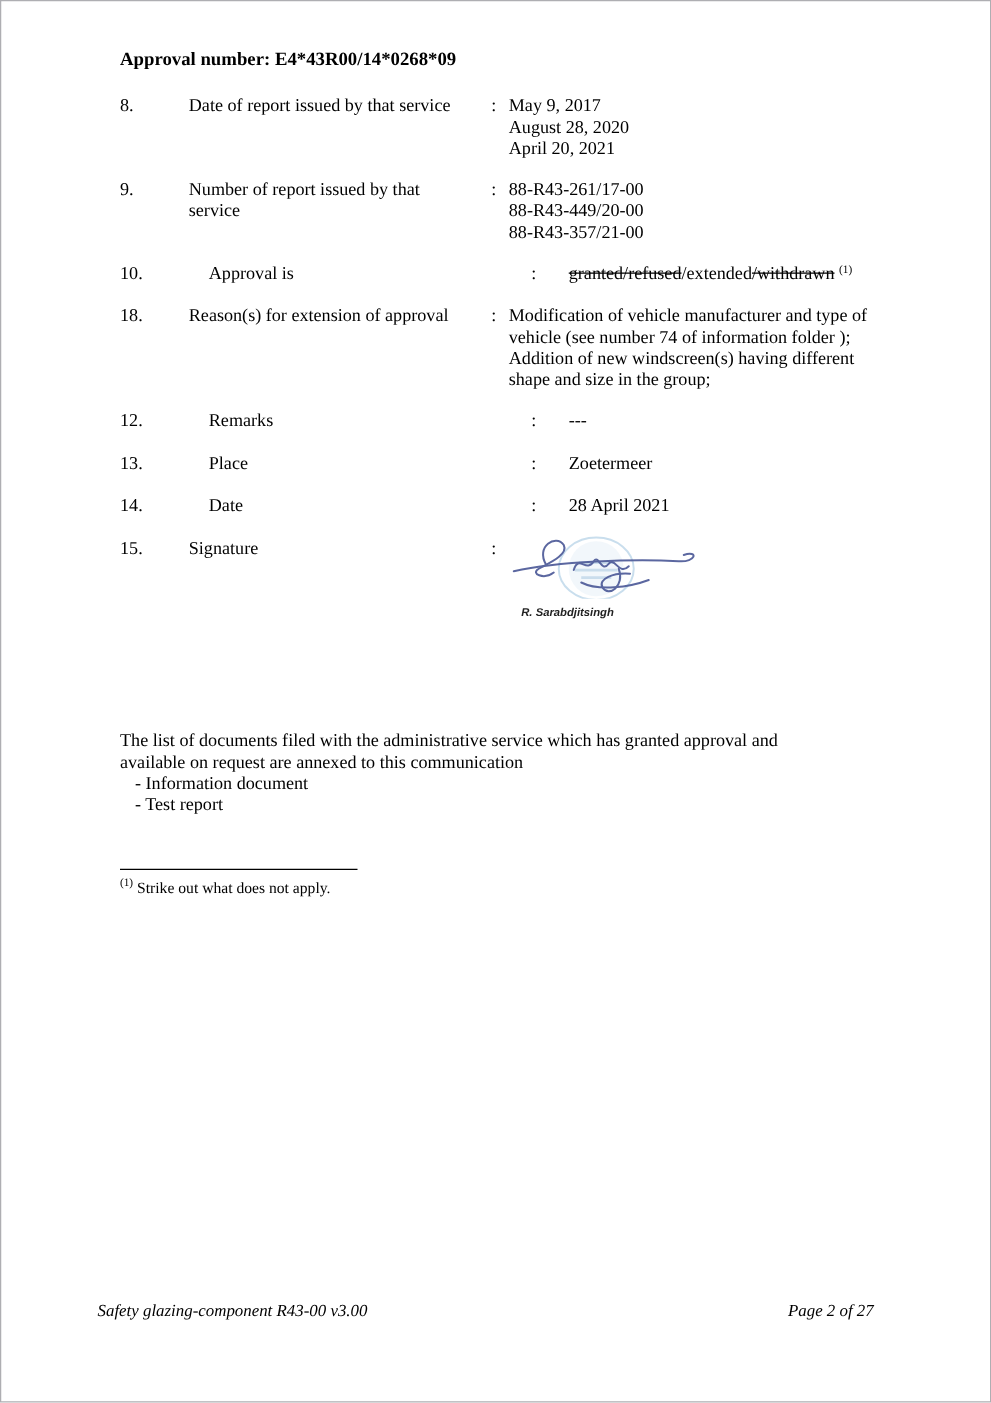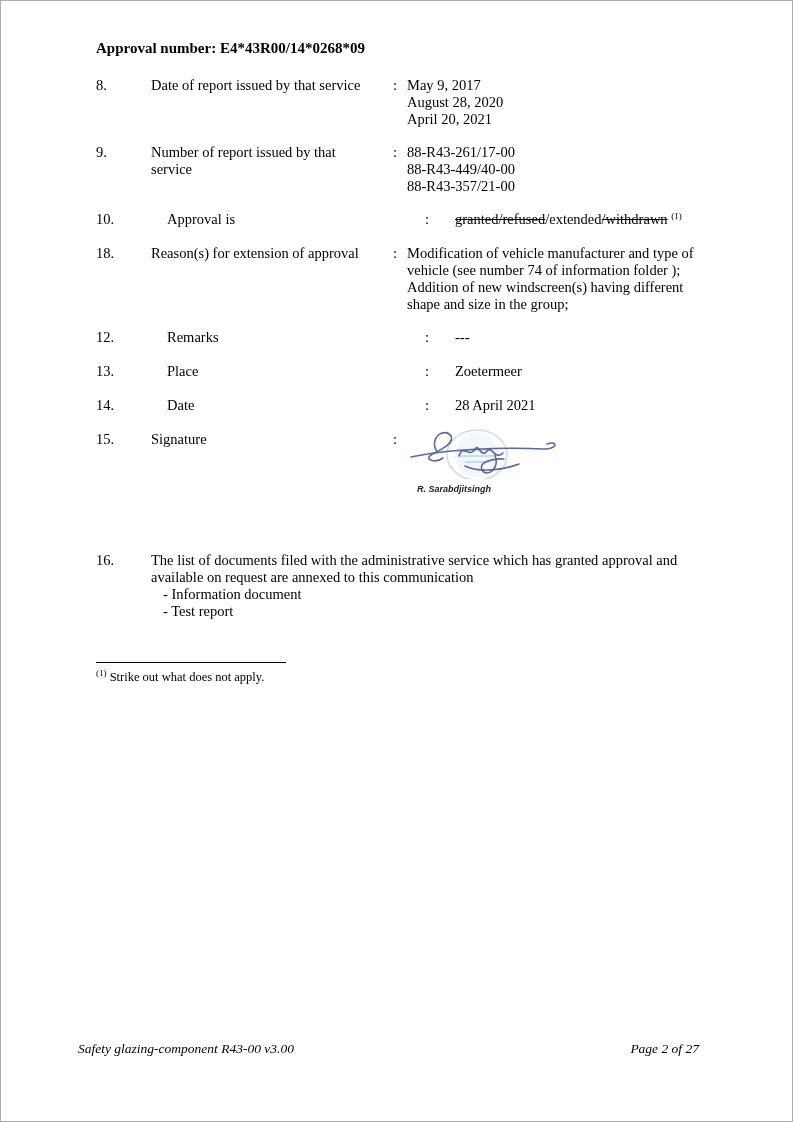--- a/index.html
+++ b/index.html
@@ -44,21 +44,21 @@
   .sig-wrap { margin-top: -6px; width: 170px; }
   .sig-name {
     font-family: "Liberation Sans", sans-serif;
     font-style: italic;
     font-weight: bold;
     font-size: 9px;
     color: #222;
     margin: -2px 0 0 10px;
     white-space: nowrap;
   }
-  .row-sig { margin-bottom: 54px; }
+  .row-sig { margin-bottom: 86px; }
   .footnote { margin-top: 42px; font-size: 12.5px; line-height: 15px; }
   .footnote-rule { width: 190px; border-top: 1px solid #000; margin-bottom: 7px; }
   .footer {
     position: absolute;
     top: 1040px; left: 77px; right: 93px;
     display: flex; justify-content: space-between;
     font-style: italic;
     font-size: 13.5px;
   }
 </style>
@@ -84,21 +84,21 @@
 
   <div class="row">
     <div class="line">9.</div>
     <div>
       <div class="line">Number of report issued by that</div>
       <div class="line">service</div>
     </div>
     <div>:</div>
     <div>
       <div class="line">88-R43-261/17-00</div>
-      <div class="line">88-R43-449/40-00</div>
+      <div class="line">88-R43-449/20-00</div>
       <div class="line u">88-R43-357/21-00</div>
     </div>
   </div>
 
   <div class="row tight">
     <div class="line">10.</div>
     <div>
       <div class="line">Approval is</div>
     </div>
     <div>:</div>
@@ -170,21 +170,20 @@
           <path d="M52,31 C56,18 62,34 68,24 C72,18 74,34 80,26 C85,20 88,36 96,28"></path>
           <path d="M88,30 C93,44 80,53 75,45 C71,38 84,33 97,34"></path>
           <path d="M58,41 C72,48 96,45 112,39"></path>
         </g>
       </svg>
       <div class="sig-name">R. Sarabdjitsingh</div>
     </div>
   </div>
 
   <div class="row16">
-    <div class="line">16.</div>
     <div>
       <div class="line">The list of documents filed with the administrative service which has granted approval and</div>
       <div class="line">available on request are annexed to this communication</div>
       <div class="bullets">
         <div class="line">- Information document</div>
         <div class="line">- Test report</div>
       </div>
     </div>
   </div>
 

